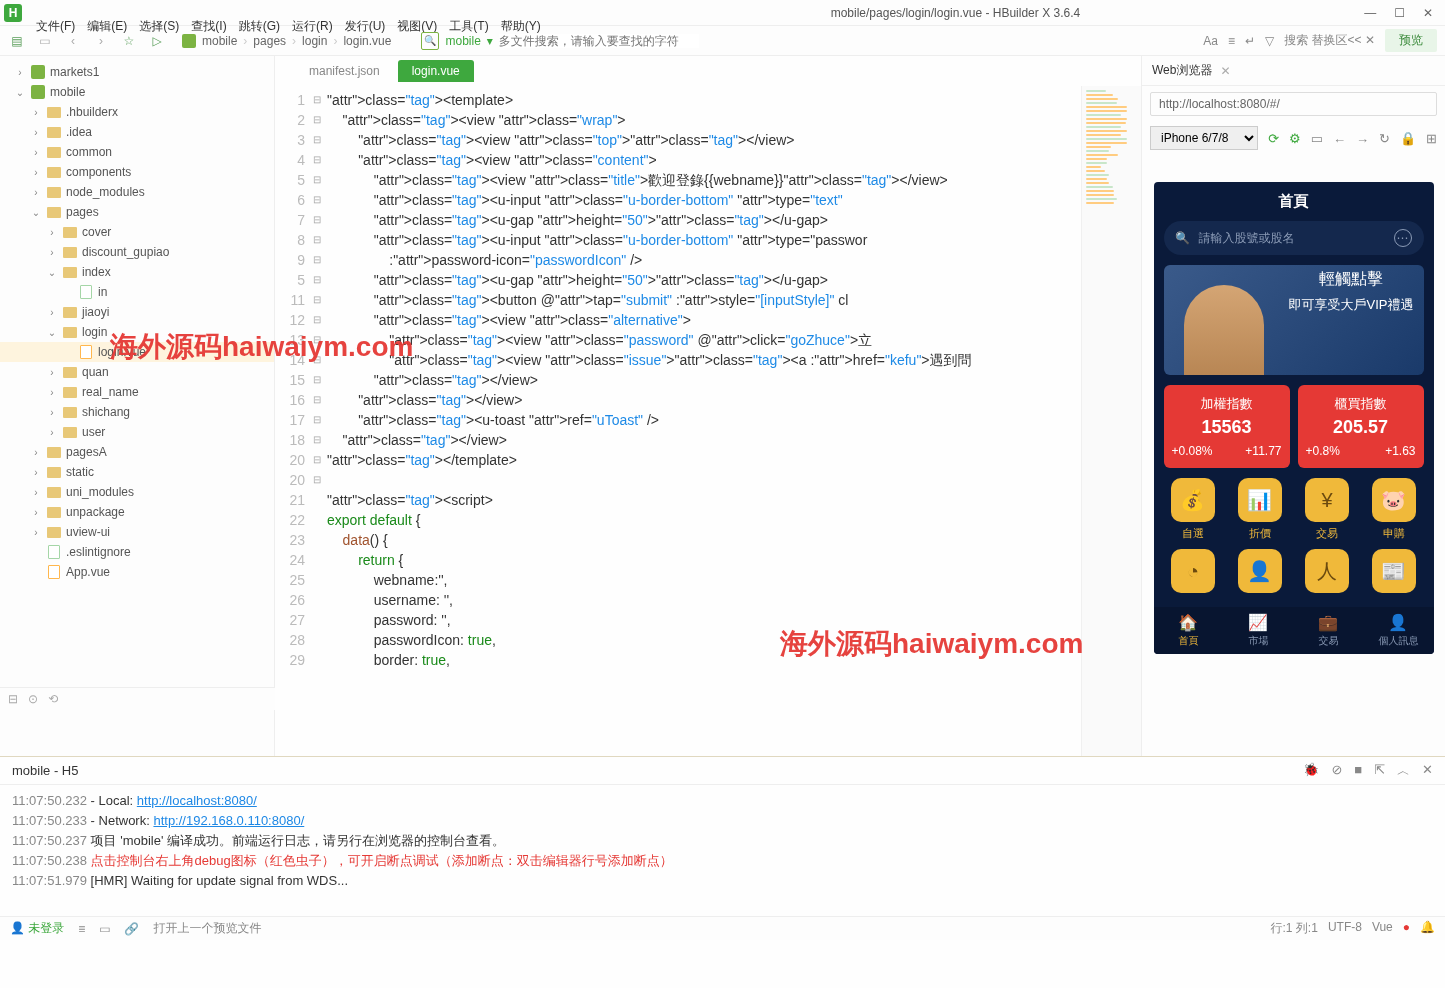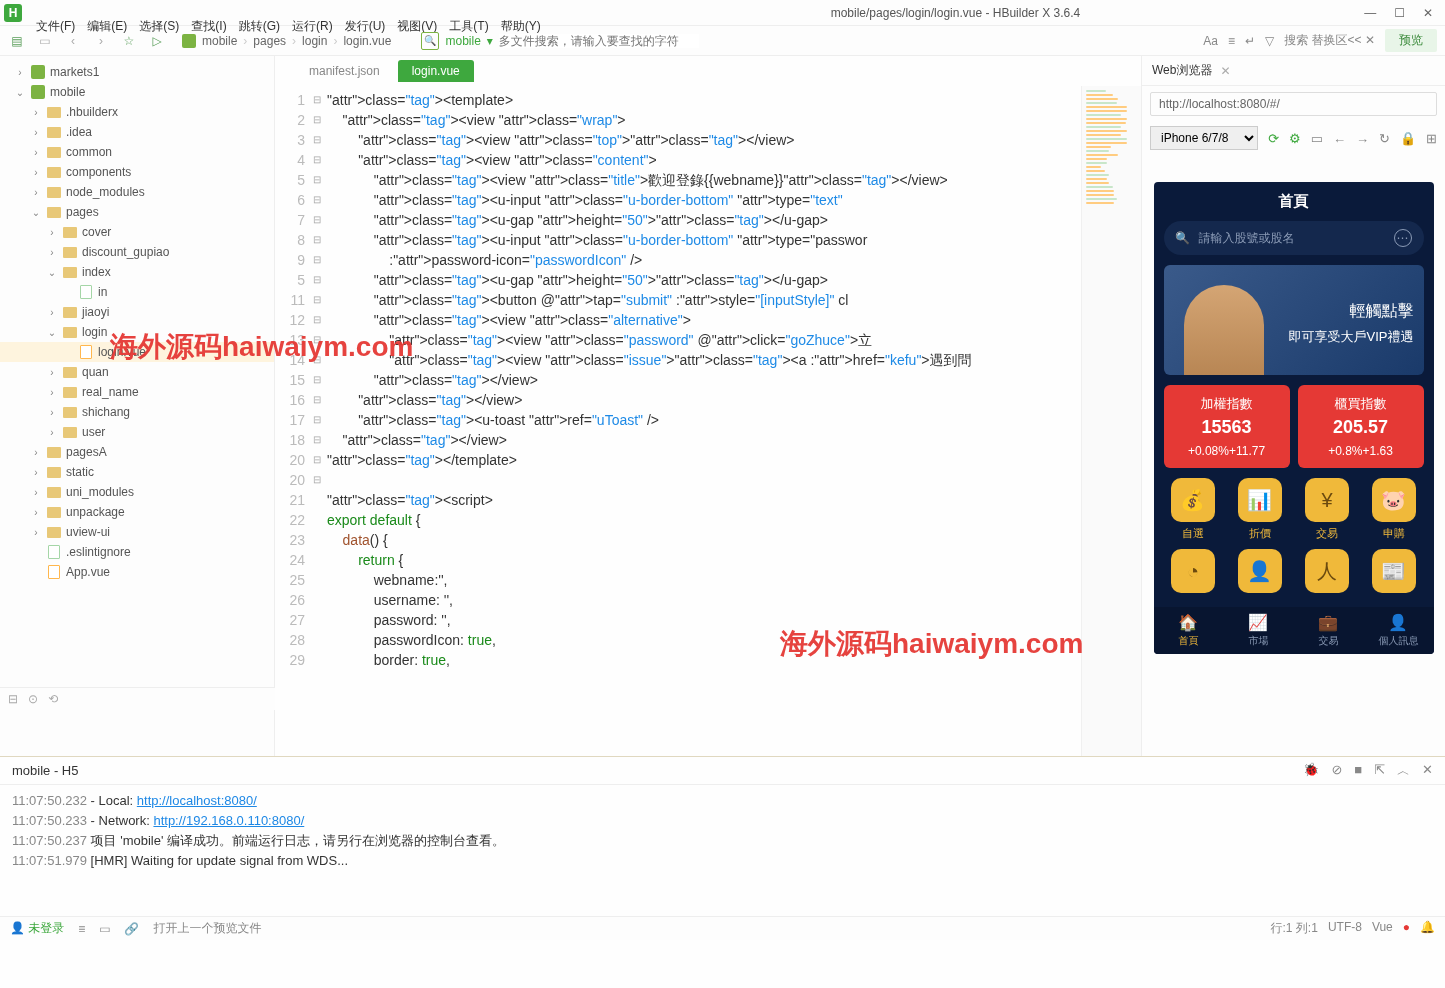--- a/index.html
+++ b/index.html
@@ -49,26 +49,26 @@
 .bp-url{margin:6px 8px;border:1px solid #ddd;padding:4px 8px;border-radius:2px;color:#666;font-size:12px}
 .bp-toolbar{display:flex;align-items:center;gap:10px;padding:4px 8px}
 .bp-select{border:1px solid #ccc;padding:3px 6px;font-size:12px;flex:1}
 .bp-icon{color:#888;cursor:pointer;font-size:13px}
 .bp-icon.green{color:#3ea83e}
 .phone{margin:28px auto;width:280px;background:#0a1a3a;border-radius:4px;overflow:hidden;color:#fff;font-size:12px}
 .ph-header{text-align:center;padding:10px;font-size:15px;font-weight:bold}
 .ph-search{margin:0 10px 10px;background:#14284d;border-radius:20px;padding:8px 12px;display:flex;align-items:center;gap:8px;color:#8a9ab5}
 .ph-banner{margin:0 10px 10px;height:110px;background:linear-gradient(135deg,#3a5a8a,#1a3a6a);border-radius:6px;position:relative;display:flex;align-items:center;justify-content:center;overflow:hidden}
 .ph-banner-hand{position:absolute;left:20px;bottom:0;width:80px;height:90px;background:linear-gradient(#d4a574,#b88654);border-radius:40px 40px 0 0}
-.ph-banner-text{position:absolute;right:10px;top:36px;text-align:right;font-size:13px}
+.ph-banner-text{position:absolute;right:10px;top:4px;text-align:center;font-size:13px}
 .ph-cards{display:flex;gap:8px;margin:0 10px 10px}
 .ph-card{flex:1;background:#e53935;border-radius:6px;padding:10px 8px;text-align:center}
 .ph-card-title{font-size:13px;margin-bottom:4px}
 .ph-card-val{font-size:18px;font-weight:bold;margin-bottom:6px}
-.ph-card-row{display:flex;justify-content:center;font-size:12px}
+.ph-card-row{display:flex;justify-content:space-between;font-size:12px}
 .ph-icons{display:grid;grid-template-columns:repeat(4,1fr);gap:8px;margin:0 10px}
 .ph-icon-btn{display:flex;flex-direction:column;align-items:center;gap:4px}
 .ph-icon-circle{width:44px;height:44px;background:#f0b93a;border-radius:10px;display:flex;align-items:center;justify-content:center;font-size:20px;color:#6b4a0f}
 .ph-icon-label{color:#f0b93a;font-size:11px}
 .ph-tabbar{display:flex;background:#081530;padding:6px 0;margin-top:10px}
 .ph-tab{flex:1;text-align:center;font-size:10px;color:#8a9ab5}
 .ph-tab.active{color:#f0b93a}
 .ph-tab-icon{font-size:16px;display:block;margin-bottom:2px}
 .watermark{position:absolute;color:#e53935;font-size:28px;font-weight:bold;pointer-events:none;z-index:100;opacity:0.95}
 .wm1{top:328px;left:110px}
@@ -541,20 +541,21 @@
       <span>■</span>
       <span>⇱</span>
       <span>︿</span>
       <span>✕</span>
     </span>
   </div>
   <div class="console-body" id="console-body">
       <div><span class="ts">11:07:50.232</span>  <span class="">- Local:   </span><a href="#">http://localhost:8080/</a></div>
       <div><span class="ts">11:07:50.233</span>  <span class="">- Network: </span><a href="#">http://192.168.0.110:8080/</a></div>
       <div><span class="ts">11:07:50.237</span>  <span class="">项目 'mobile' 编译成功。前端运行日志，请另行在浏览器的控制台查看。</span></div>
+      <div><span class="ts">11:07:50.238</span>  <span class="err">点击控制台右上角debug图标（红色虫子），可开启断点调试（添加断点：双击编辑器行号添加断点）</span></div>
       <div><span class="ts">11:07:51.979</span>  <span class="">[HMR] Waiting for update signal from WDS...</span></div>
     </div>
 </div>
 
 <div class="statusbar">
   <span class="sb-user">👤 <span>未登录</span></span>
   <span>≡</span>
   <span>▭</span>
   <span>🔗</span>
   <span>打开上一个预览文件</span>

